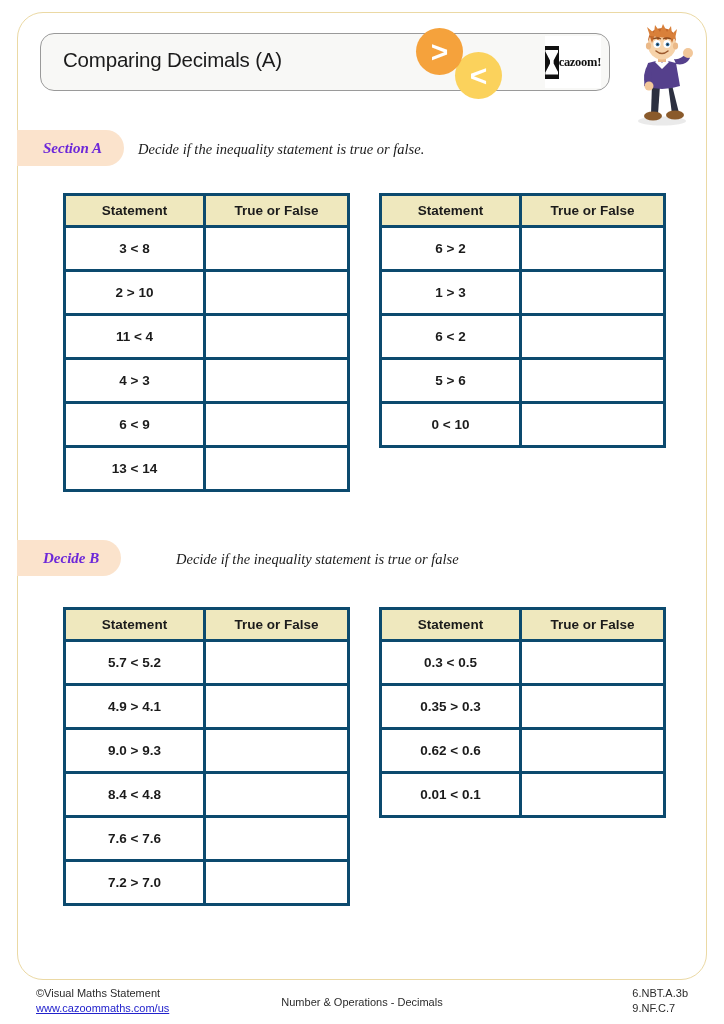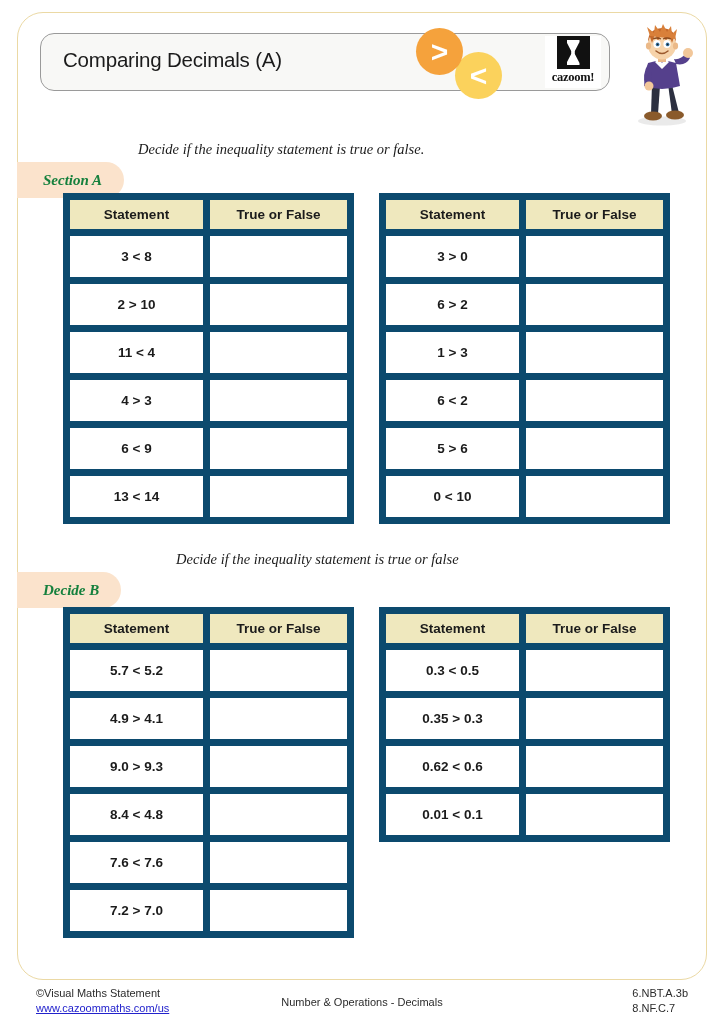--- a/index.html
+++ b/index.html
@@ -83,21 +83,20 @@
 
   
   .logo-box {
     position: absolute;
     left: 545px;
     top: 36px;
     width: 56px;
     height: 52px;
     background: #ffffff;
     display: flex;
-    flex-direction: column;
     align-items: center;
     justify-content: flex-start;
   }
   .logo-mark {
     width: 33px;
     height: 33px;
     background: #111111;
     display: flex;
     align-items: center;
     justify-content: center;
@@ -136,41 +135,40 @@
     border-bottom-right-radius: 18px;
     display: flex;
     align-items: center;
     padding-left: 26px;
     padding-right: 22px;
     box-sizing: border-box;
     font-family: "Liberation Serif", serif;
     font-style: italic;
     font-weight: bold;
     font-size: 15px;
-    color: #15803d;
-    margin-top: 32px;
+    color: #6d28d9;
   }
   .section-instr {
     position: absolute;
     font-family: "Liberation Serif", serif;
     font-style: italic;
     font-size: 14.5px;
     color: #1b1b1b;
     white-space: nowrap;
   }
 
   
   table.wk {
     position: absolute;
     border-collapse: collapse;
     width: 284px;
     table-layout: fixed;
   }
   table.wk th, table.wk td {
-    border: 7px solid #0c4a6e;
+    border: 3px solid #0c4a6e;
     height: 41px;
     text-align: center;
     vertical-align: middle;
     font-size: 13.5px;
     font-weight: bold;
     color: #1b1b1b;
     padding: 0;
   }
   table.wk th {
     background: #EFE8BE;
@@ -322,24 +320,20 @@
       <col class="c2">
     </colgroup>
   <thead>
     <tr>
       <th>Statement</th>
       <th>True or False</th>
     </tr>
   </thead>
   <tbody>
     <tr>
-        <td>3 &gt; 0</td>
-        <td></td>
-      </tr>
-    <tr>
         <td>6 &gt; 2</td>
         <td></td>
       </tr>
     <tr>
         <td>1 &gt; 3</td>
         <td></td>
       </tr>
     <tr>
         <td>6 &lt; 2</td>
         <td></td>
@@ -428,14 +422,14 @@
   </tbody>
 </table>
 
 <div class="footer-left">
   <div>©Visual Maths Statement</div>
   <a class="footer-link" href="#">www.cazoommaths.com/us</a>
 </div>
 <div class="footer-center">Number &amp; Operations - Decimals</div>
 <div class="footer-right">
   <div>6.NBT.A.3b</div>
-  <div>8.NF.C.7</div>
+  <div>9.NF.C.7</div>
 </div>
 
 </body></html>

